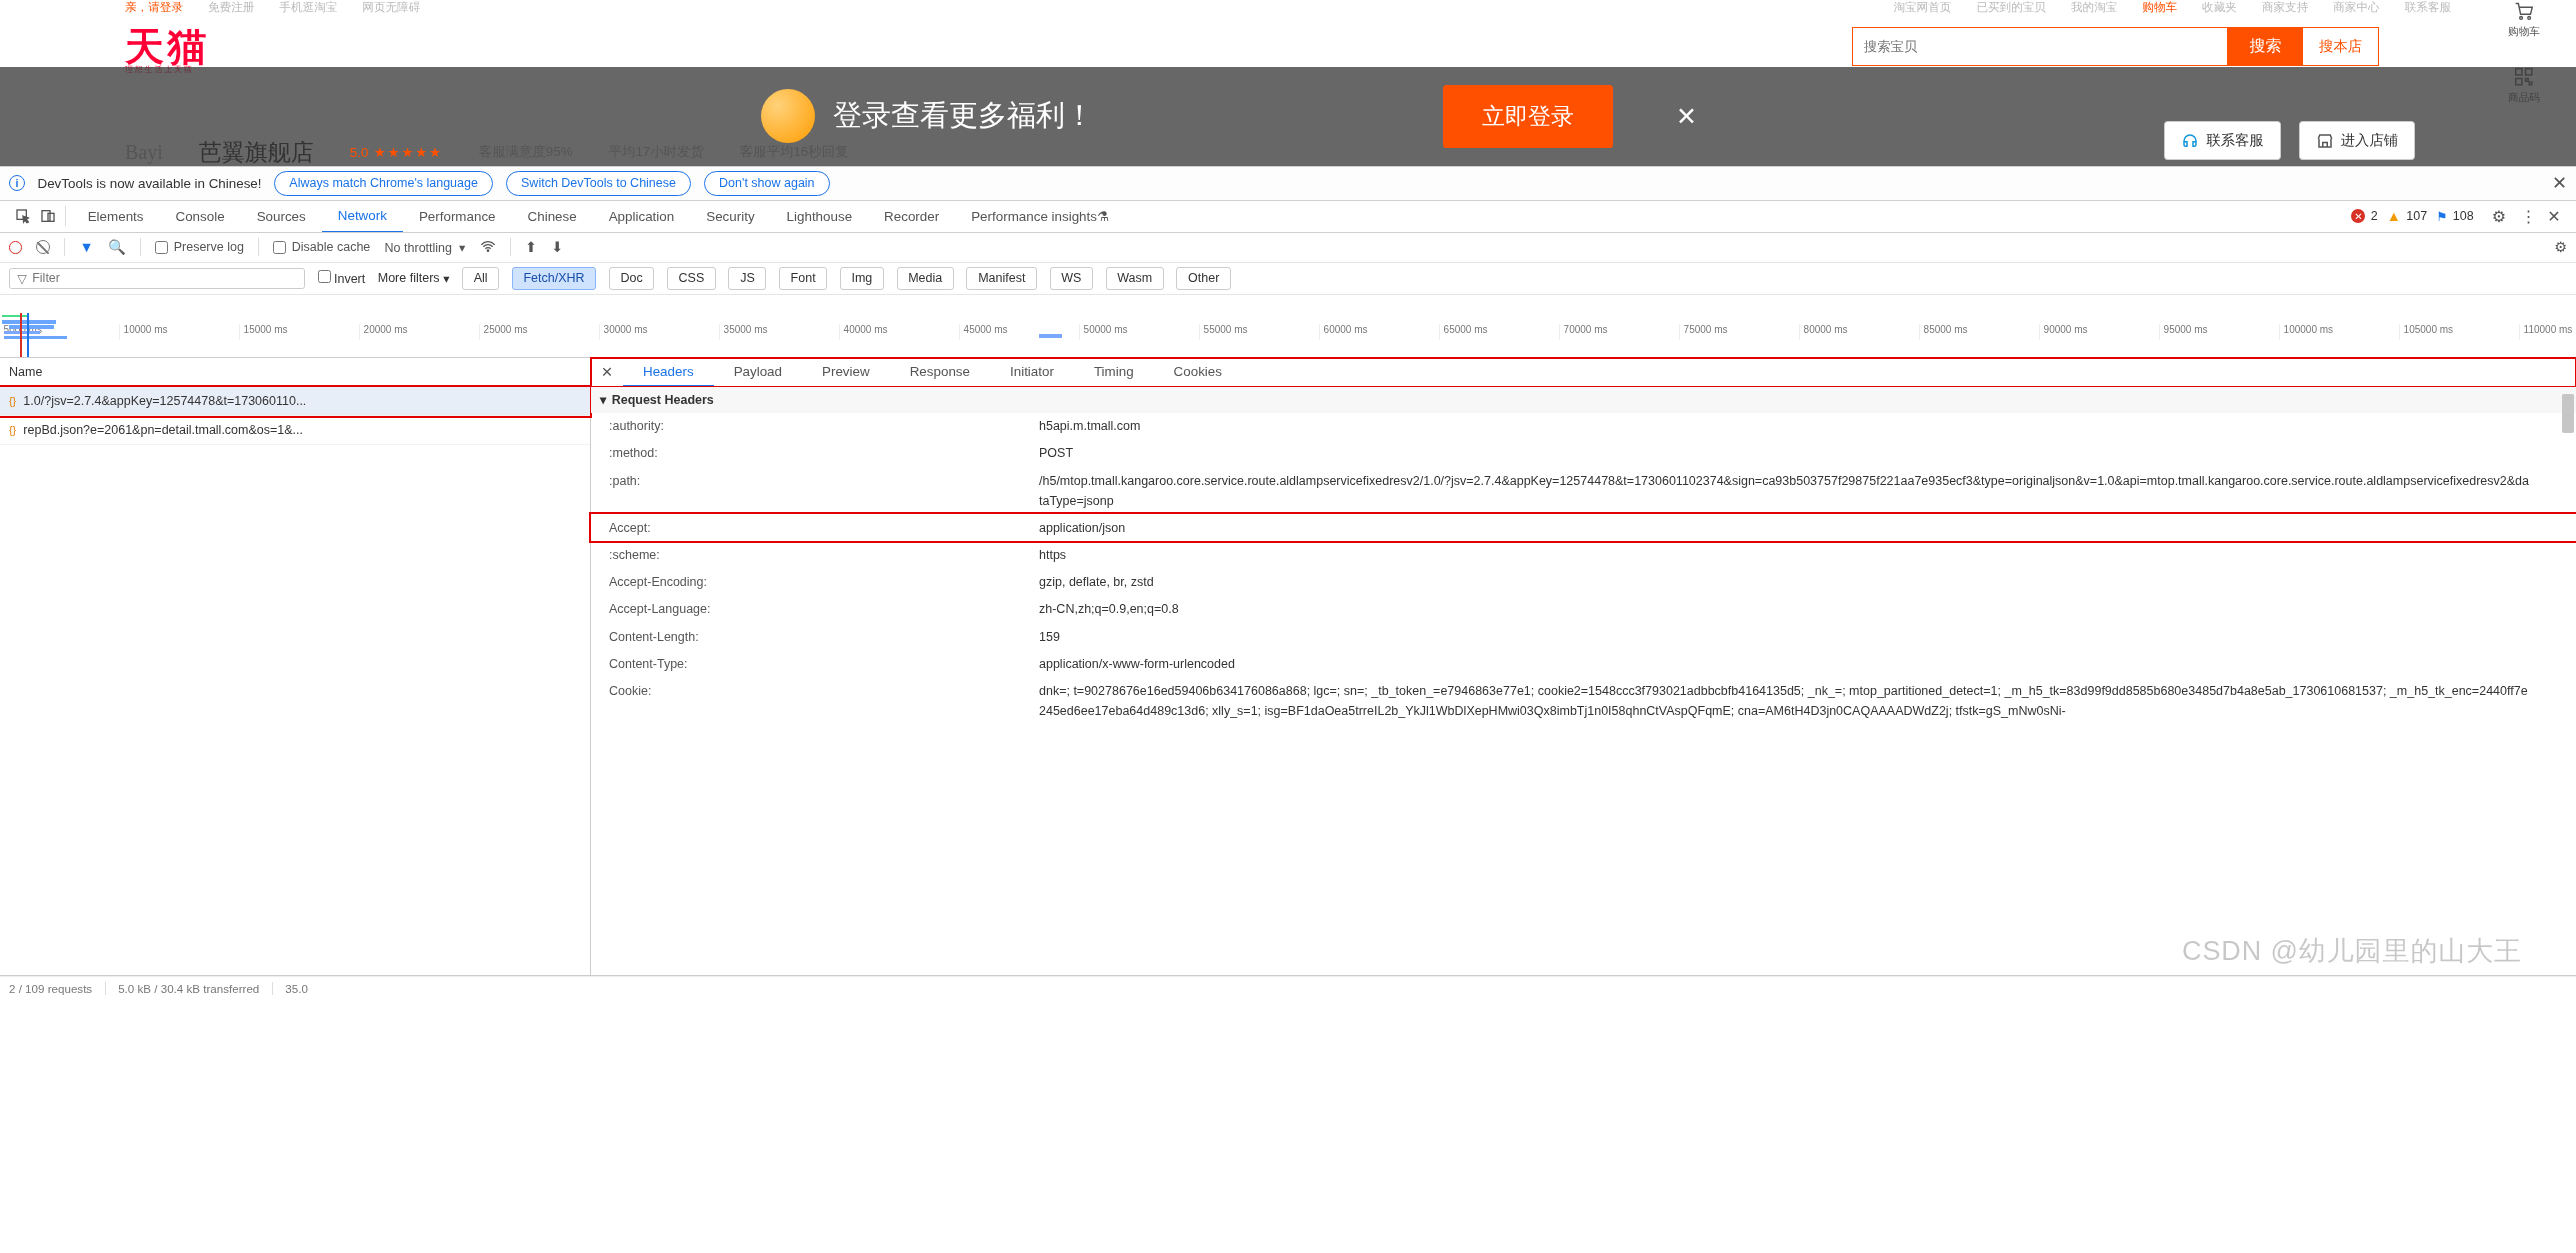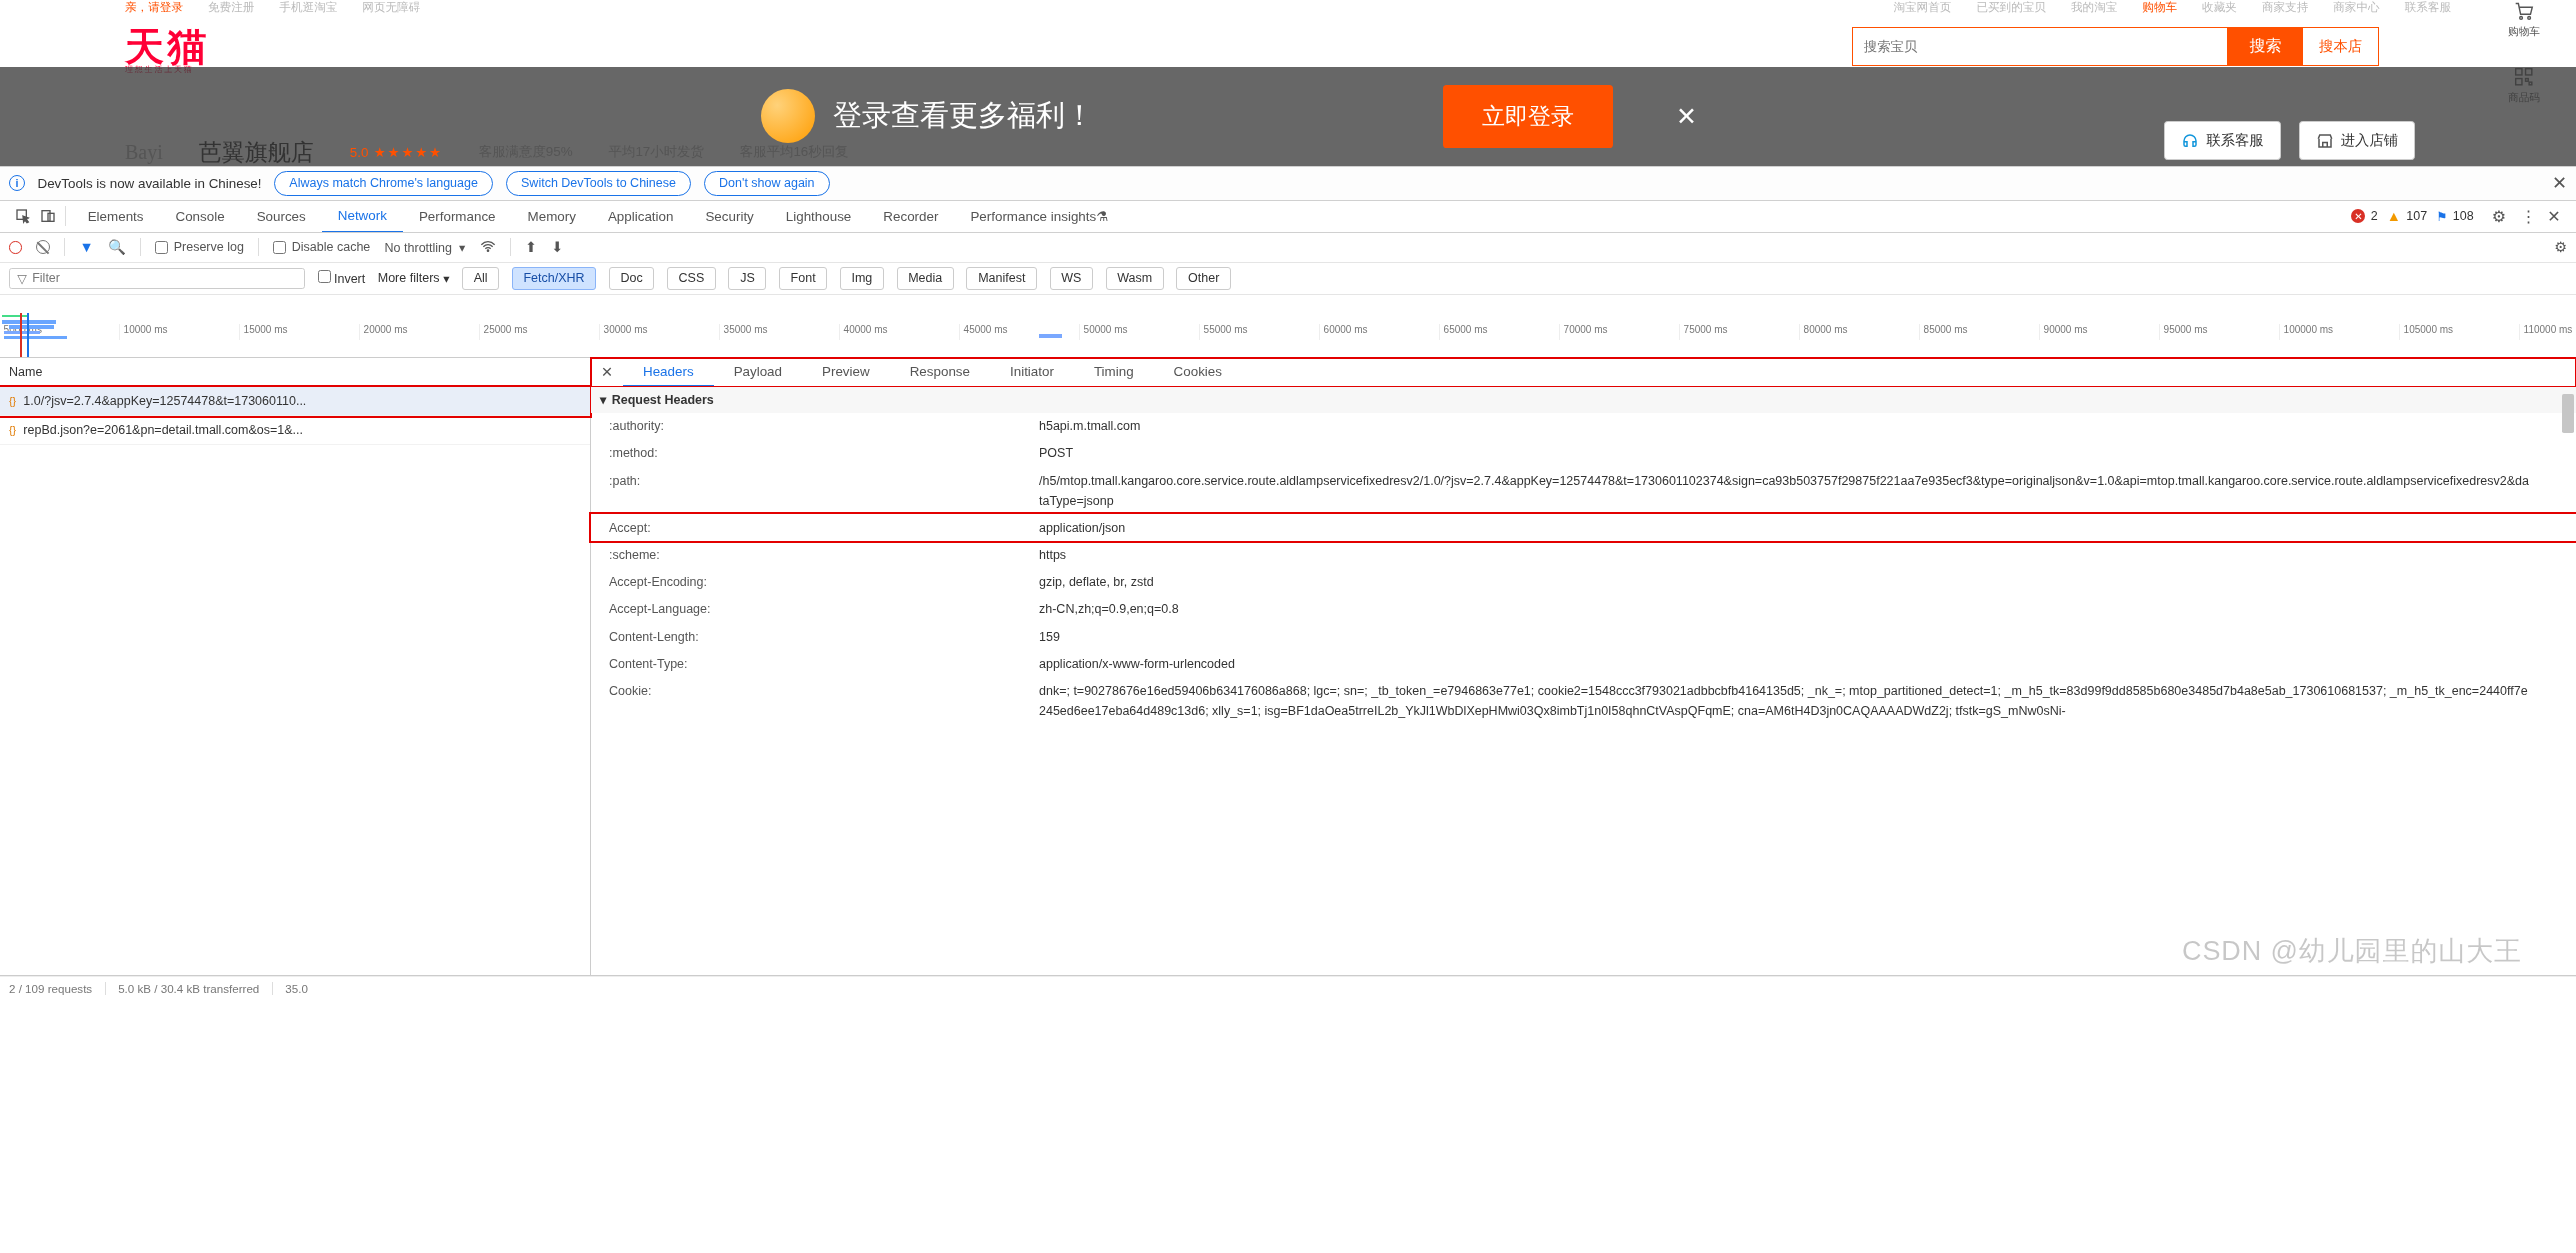--- a/index.html
+++ b/index.html
@@ -215,21 +215,21 @@
           <rect x="3" y="4" width="12" height="16"></rect>
           <rect x="12" y="8" width="9" height="12"></rect>
         </svg>
     </span>
     <span style="width:0.9px;height:20px;background:#ddd;margin:0 5.4px;"></span>
     <span class="tab">Elements</span>
     <span class="tab">Console</span>
     <span class="tab">Sources</span>
     <span class="tab active">Network</span>
     <span class="tab">Performance</span>
-    <span class="tab">Memory</span>
+    <span class="tab">Chinese</span>
     <span class="tab">Application</span>
     <span class="tab">Security</span>
     <span class="tab">Lighthouse</span>
     <span class="tab">Recorder</span>
     <span class="tab">
         <span>Performance insights</span> 
         <span>⚗</span>
       </span>
     <span class="spacer"></span>
     <span class="err">

